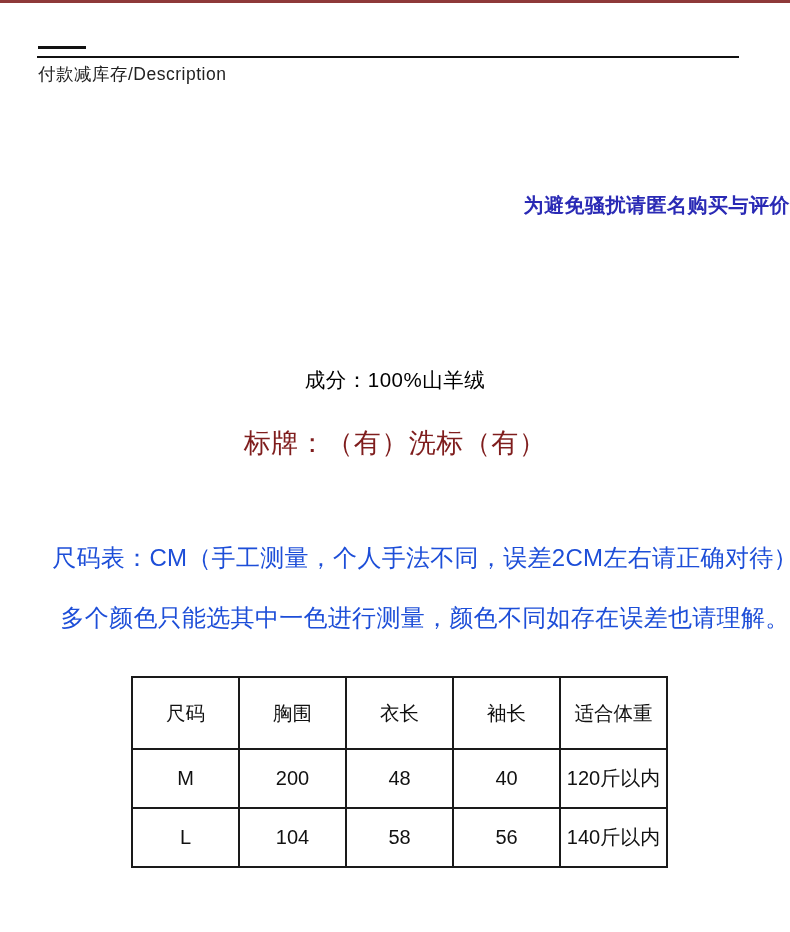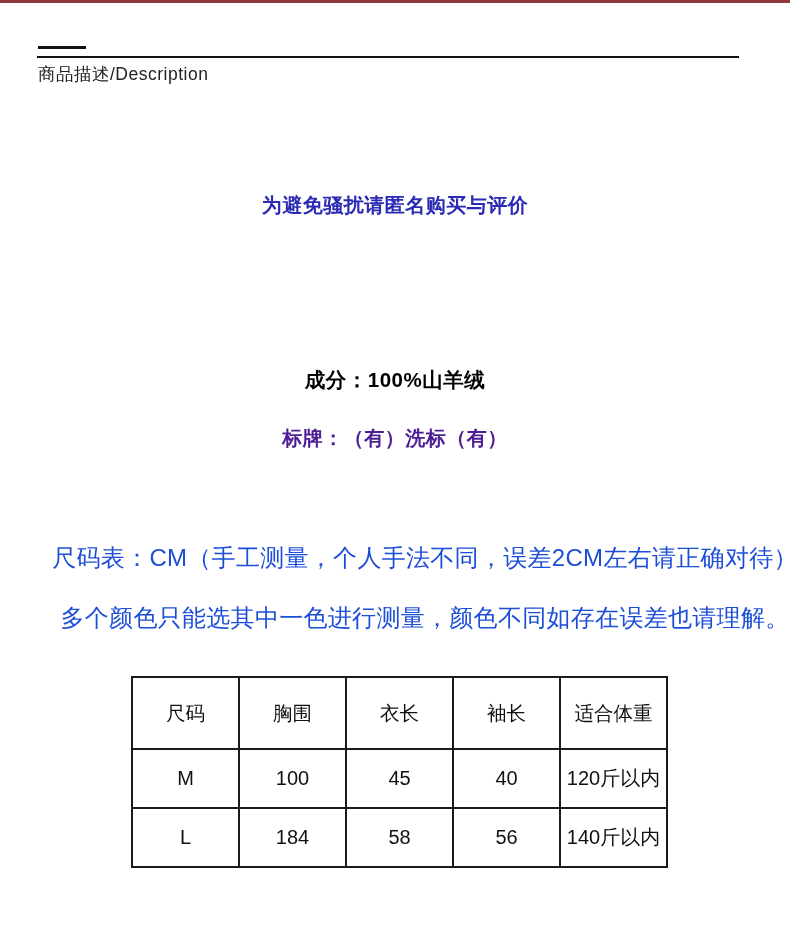--- a/index.html
+++ b/index.html
@@ -48,35 +48,35 @@
     width: 790px;
     text-align: center;
     white-space: nowrap;
   }
   .notice {
     color: #2a2ab5;
     font-weight: 700;
     font-size: 20px;
     letter-spacing: 0.5px;
   }
-  .notice-1 { top: 192px; }
+  .notice-1 { top: 192px; text-align: right; }
   .notice-2 { top: 251px; }
   .info-bold {
     top: 366px;
     color: #000000;
-    font-weight: 700;
+    font-weight: 400;
     font-size: 20.5px;
     letter-spacing: 0.5px;
     text-align: center;
   }
   .info-plain {
     top: 425px;
-    color: #4c1d95;
-    font-weight: 700;
-    font-size: 20px;
+    color: #7f1d1d;
+    font-weight: 400;
+    font-size: 27px;
     letter-spacing: 0.5px;
   }
   .note {
     color: #1d4ed8;
     font-weight: 400;
     font-size: 24px;
     letter-spacing: 0.3px;
     padding-left: 30px;
   }
   .note-1 { top: 542px; }
@@ -108,21 +108,21 @@
 </style>
 </head>
 <body>
 
 <div class="page">
 
   <div class="topbar"></div>
 
   <div class="header-accent"></div>
   <div class="header-rule"></div>
-  <div class="header-title">商品描述/Description</div>
+  <div class="header-title">付款减库存/Description</div>
 
   <div class="center-line notice notice-1">为避免骚扰请匿名购买与评价</div>
 
 
   <div class="center-line info-bold">成分：100%山羊绒</div>
 
   <div class="center-line info-plain">标牌：（有）洗标（有）</div>
 
   <div class="center-line note note-1">尺码表：CM（手工测量，个人手法不同，误差2CM左右请正确对待）</div>
 
@@ -134,28 +134,28 @@
         <th>尺码</th>
         <th>胸围</th>
         <th>衣长</th>
         <th>袖长</th>
         <th>适合体重</th>
       </tr>
     </thead>
     <tbody>
       <tr>
         <td>M</td>
-        <td>100</td>
-        <td>45</td>
+        <td>200</td>
+        <td>48</td>
         <td>40</td>
         <td>120斤以内</td>
       </tr>
       <tr>
         <td>L</td>
-        <td>184</td>
+        <td>104</td>
         <td>58</td>
         <td>56</td>
         <td>140斤以内</td>
       </tr>
     </tbody>
   </table>
 
 </div>
 
 </body></html>

